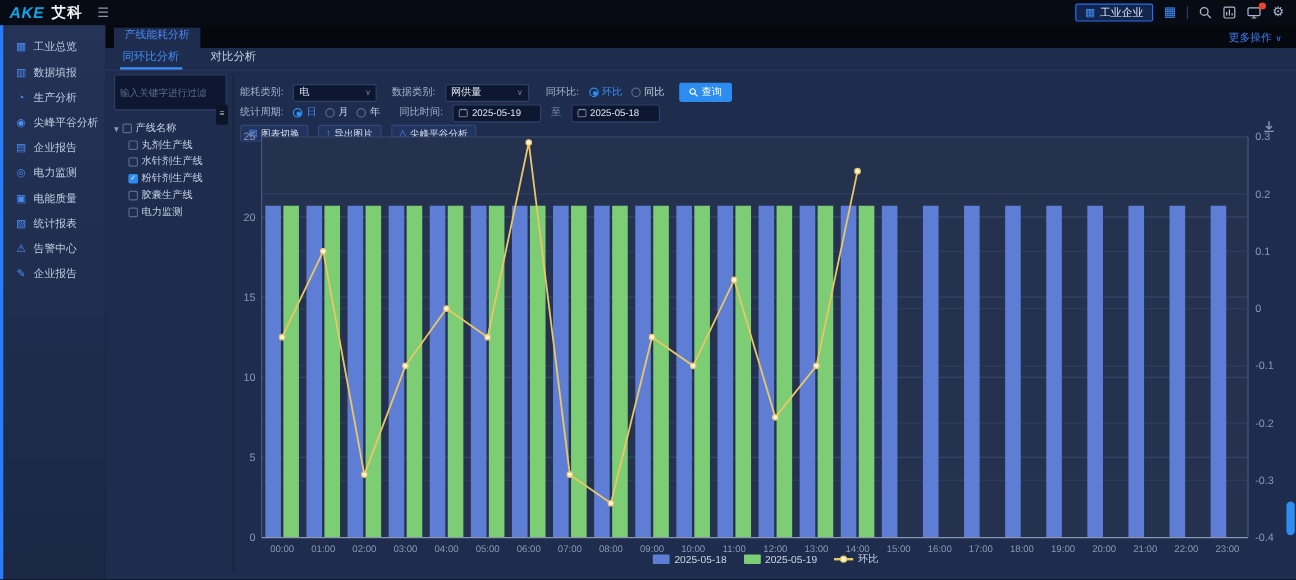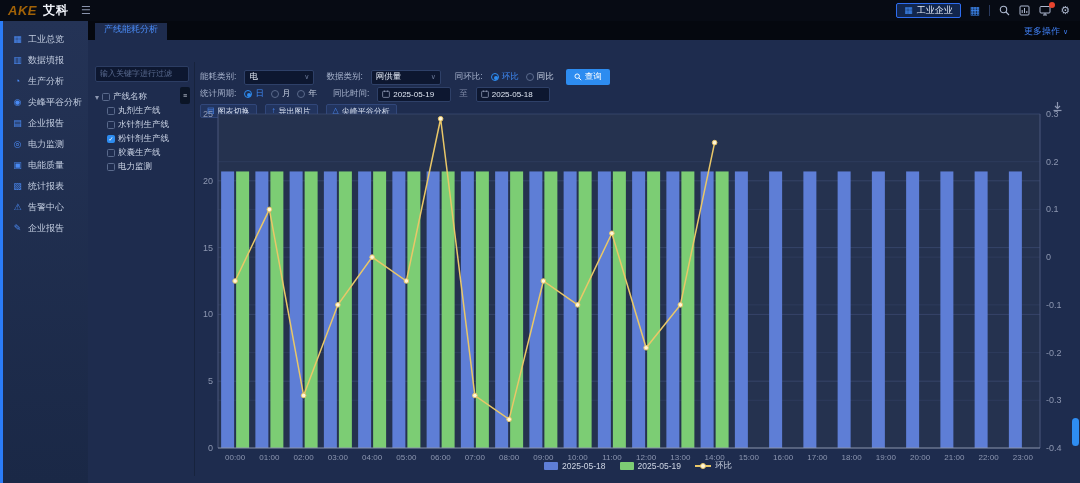--- a/index.html
+++ b/index.html
@@ -4,21 +4,21 @@
 <style>
   * { margin:0; padding:0; box-sizing:border-box; }
   html,body { background:#0d1424; }
   body { font-family:"Liberation Sans","DejaVu Sans",sans-serif; }
   .app { position:relative; width:1080px; height:483px; overflow:hidden; background:#0d1424; }
 
   
   .header { position:absolute; left:0; top:0; width:1080px; height:21px; background:#070b14;
             display:flex; align-items:center; justify-content:space-between; padding:0 10px 0 8px; }
   .hleft { display:flex; align-items:center; gap:6px; }
-  .logo-red { color:#a16207; font-weight:bold; font-style:italic; font-size:13px; letter-spacing:0.5px; }
+  .logo-red { color:#0ea5e9; font-weight:bold; font-style:italic; font-size:13px; letter-spacing:0.5px; }
   .logo-cn { color:#f2f5fb; font-weight:bold; font-size:12px; letter-spacing:1px; }
   .burger { color:#8a94ad; font-size:11px; margin-left:6px; }
   .hright { display:flex; align-items:center; gap:9px; }
   .org-btn { display:flex; align-items:center; gap:4px; border:1px solid #2e6df0; background:#12264d;
              color:#e6ecf7; font-size:9px; padding:1px 7px; border-radius:2px; height:15px; }
   .grid-glyph { color:#3f8cf9; font-size:9px; line-height:1; }
   .hdivider { width:1px; height:11px; background:#2a3a5e; }
   .hicon { position:relative; display:flex; align-items:center; }
   .badge { position:absolute; top:-3px; right:-4px; width:6px; height:6px; border-radius:50%; background:#e8442e; }
   .gear { color:#aeb9d0; font-size:11px; line-height:1; }
@@ -43,21 +43,21 @@
   .content { position:absolute; left:0; top:19px; width:992px; height:443px; background:#1e2c4e; }
 
   
   .subtab-row { position:absolute; left:0; top:0; width:992px; height:19px; border-bottom:1px solid #2a3a5e;
                 display:flex; align-items:flex-end; padding-left:12px; gap:22px; }
   .subtab { font-size:9.5px; color:#c9d2e4; padding:2px 2px 4px; cursor:pointer; }
   .subtab.active { color:#3f8cf9; border-bottom:2px solid #3f8cf9; padding-bottom:2px; }
 
   
   .tree-panel { position:absolute; left:7px; top:22px; width:100px; height:414px; border-right:1px solid #17233d; }
-  .tree-search { width:94px; height:16px; background:#0d1730; border:1px solid #2c3d63; border-radius:2px;
+  .tree-search { width:94px; height:30px; background:#0d1730; border:1px solid #2c3d63; border-radius:2px;
                  color:#dfe6f2; font-size:8px; padding:0 4px; outline:none; }
   .tree-search::placeholder { color:#5a6b90; }
   .tree-rows { margin-top:8px; }
   .tree-row { display:flex; align-items:center; height:14px; gap:3px; color:#c9d2e4; font-size:8.5px; cursor:pointer; }
   .tree-row.child { padding-left:12px; }
   .caret::before { content:"▾"; color:#8d97b1; font-size:8px; }
   .cb { width:8px; height:8px; border:1px solid #5a6a8c; border-radius:1.5px; flex:0 0 auto;
         display:flex; align-items:center; justify-content:center; }
   .cb.checked { background:#2d8cf0; border-color:#2d8cf0; }
   .cb.checked::after { content:"✓"; color:#fff; font-size:6px; line-height:1; }
@@ -198,20 +198,24 @@
         <span>产线能耗分析</span>
         <span class="tab-star"></span>
       </div>
       <div class="more-actions">
         <span>更多操作</span>
       </div>
     </div>
 
     <div class="content">
 
+      <div class="subtab-row">
+        <span class="subtab active">同环比分析</span>
+        <span class="subtab">对比分析</span>
+      </div>
 
       <div class="tree-panel">
         <input class="tree-search" placeholder="输入关键字进行过滤" style="">
         <div class="tree-rows" id="tree-rows">
             <div class="tree-row">
               <span class="caret"></span>
               <span class="cb"></span>
               <span>产线名称</span>
             </div>
             <div class="tree-row child">

